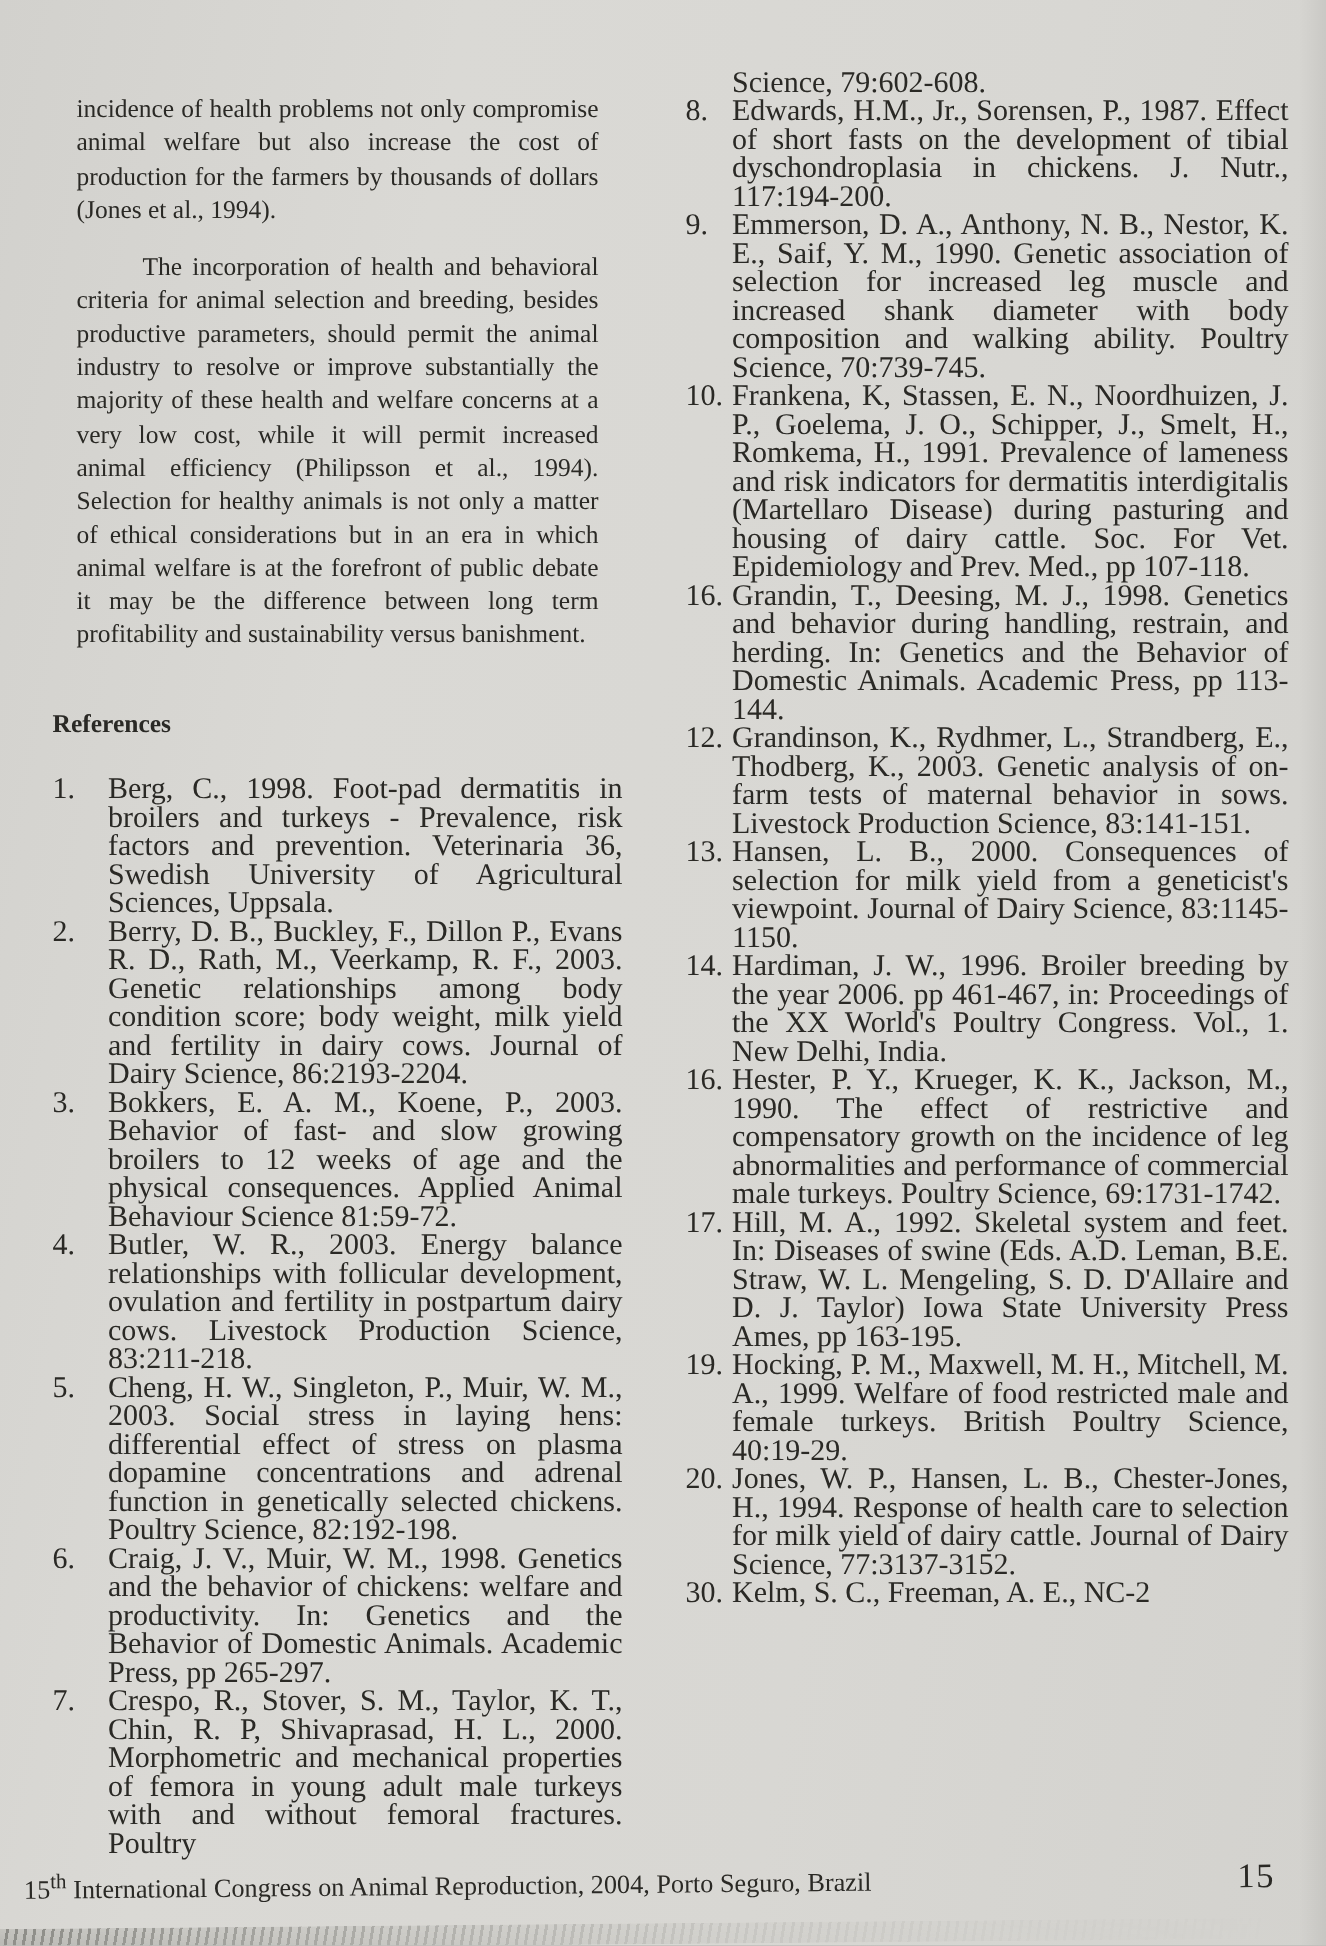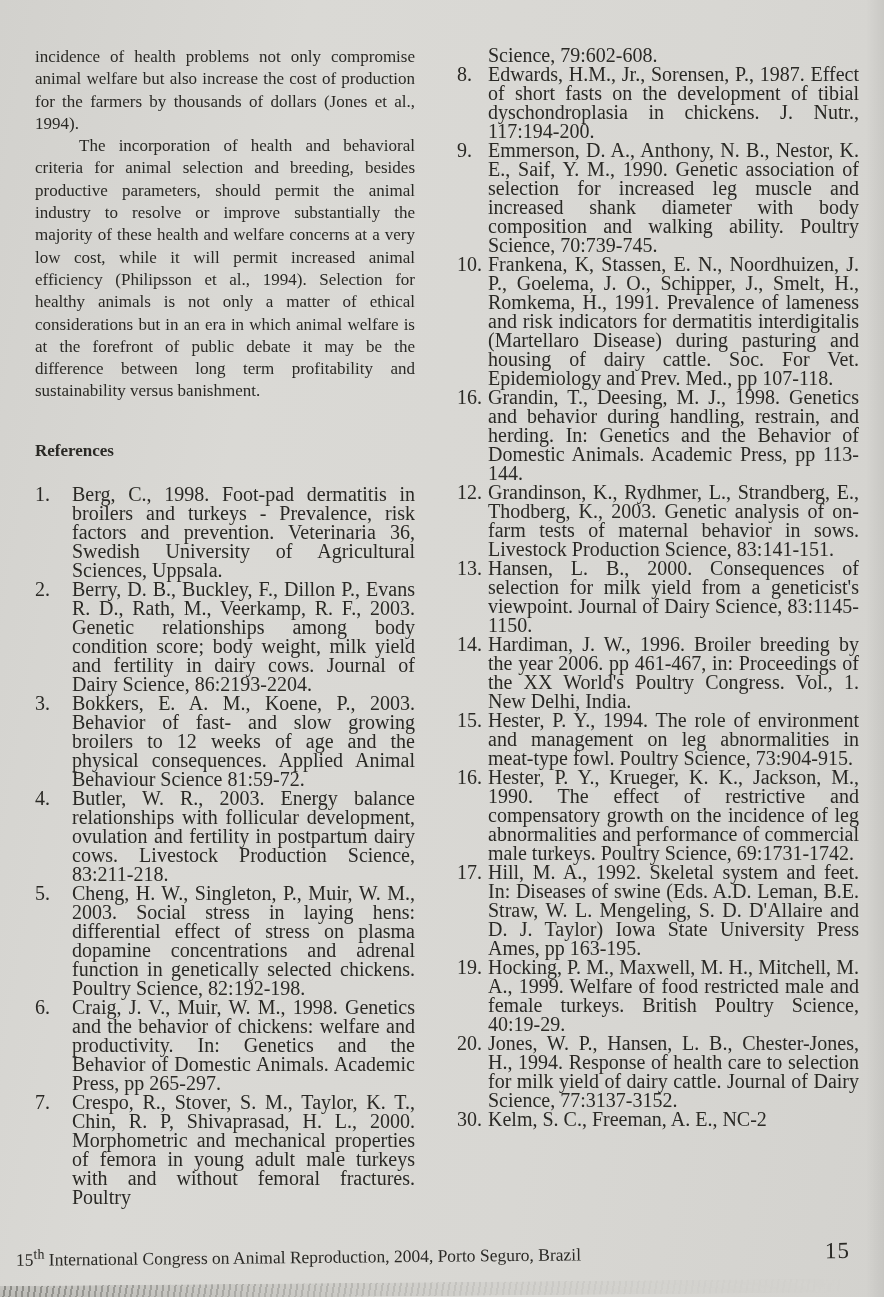--- a/index.html
+++ b/index.html
@@ -24,21 +24,21 @@
     position: absolute;
     top: 46px;
     left: 35px;
     display: flex;
     gap: 42px;
   }
   .col-left  { width: 380px; }
   .col-right { width: 402px; }
 
   .intro p {
-    margin: 0;
+    margin: 16px;
     font-size: 17px;
     line-height: 22.3px;
     text-align: justify;
   }
   .intro p.indented { text-indent: 44px; }
 
   .refs-heading {
     margin: 38px 0 0 0;
     font-size: 17px;
     font-weight: bold;
@@ -160,24 +160,20 @@
         </div>
         <div class="ref">
           <span class="num">13.</span>
           <span>Hansen, L. B., 2000. Consequences of selection for milk yield from a geneticist's viewpoint. Journal of Dairy Science, 83:1145-1150.</span>
         </div>
         <div class="ref">
           <span class="num">14.</span>
           <span>Hardiman, J. W., 1996. Broiler breeding by the year 2006. pp 461-467, in: Proceedings of the XX World's Poultry Congress. Vol., 1. New Delhi, India.</span>
         </div>
         <div class="ref">
-          <span class="num">15.</span>
-          <span>Hester, P. Y., 1994. The role of environment and management on leg abnormalities in meat-type fowl. Poultry Science, 73:904-915.</span>
-        </div>
-        <div class="ref">
           <span class="num">16.</span>
           <span>Hester, P. Y., Krueger, K. K., Jackson, M., 1990. The effect of restrictive and compensatory growth on the incidence of leg abnormalities and performance of commercial male turkeys. Poultry Science, 69:1731-1742.</span>
         </div>
         <div class="ref">
           <span class="num">17.</span>
           <span>Hill, M. A., 1992. Skeletal system and feet. In: Diseases of swine (Eds. A.D. Leman, B.E. Straw, W. L. Mengeling, S. D. D'Allaire and D. J. Taylor) Iowa State University Press Ames, pp 163-195.</span>
         </div>
         <div class="ref">
           <span class="num">19.</span>
           <span>Hocking, P. M., Maxwell, M. H., Mitchell, M. A., 1999. Welfare of food restricted male and female turkeys. British Poultry Science, 40:19-29.</span>

